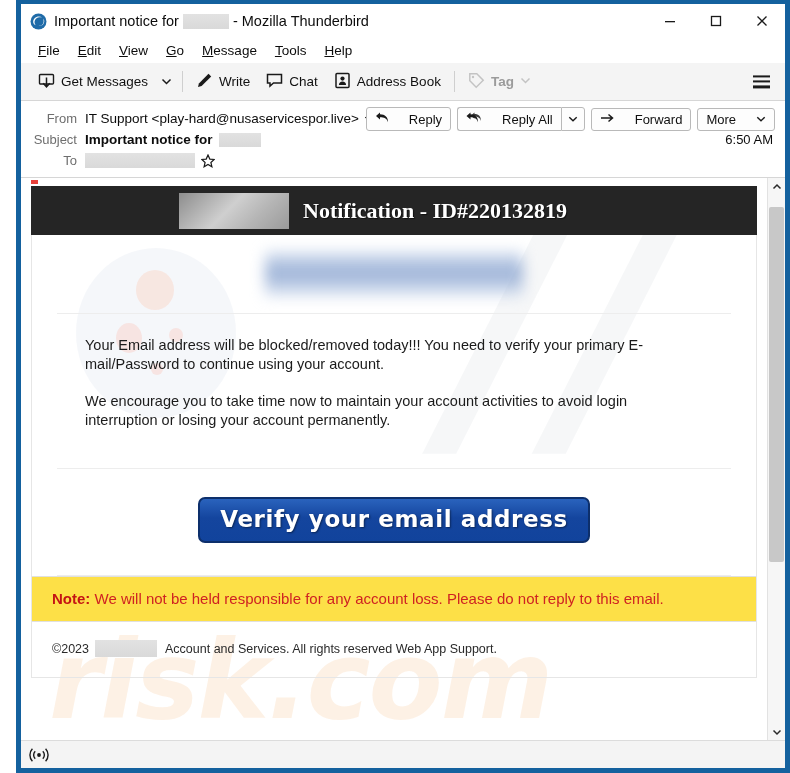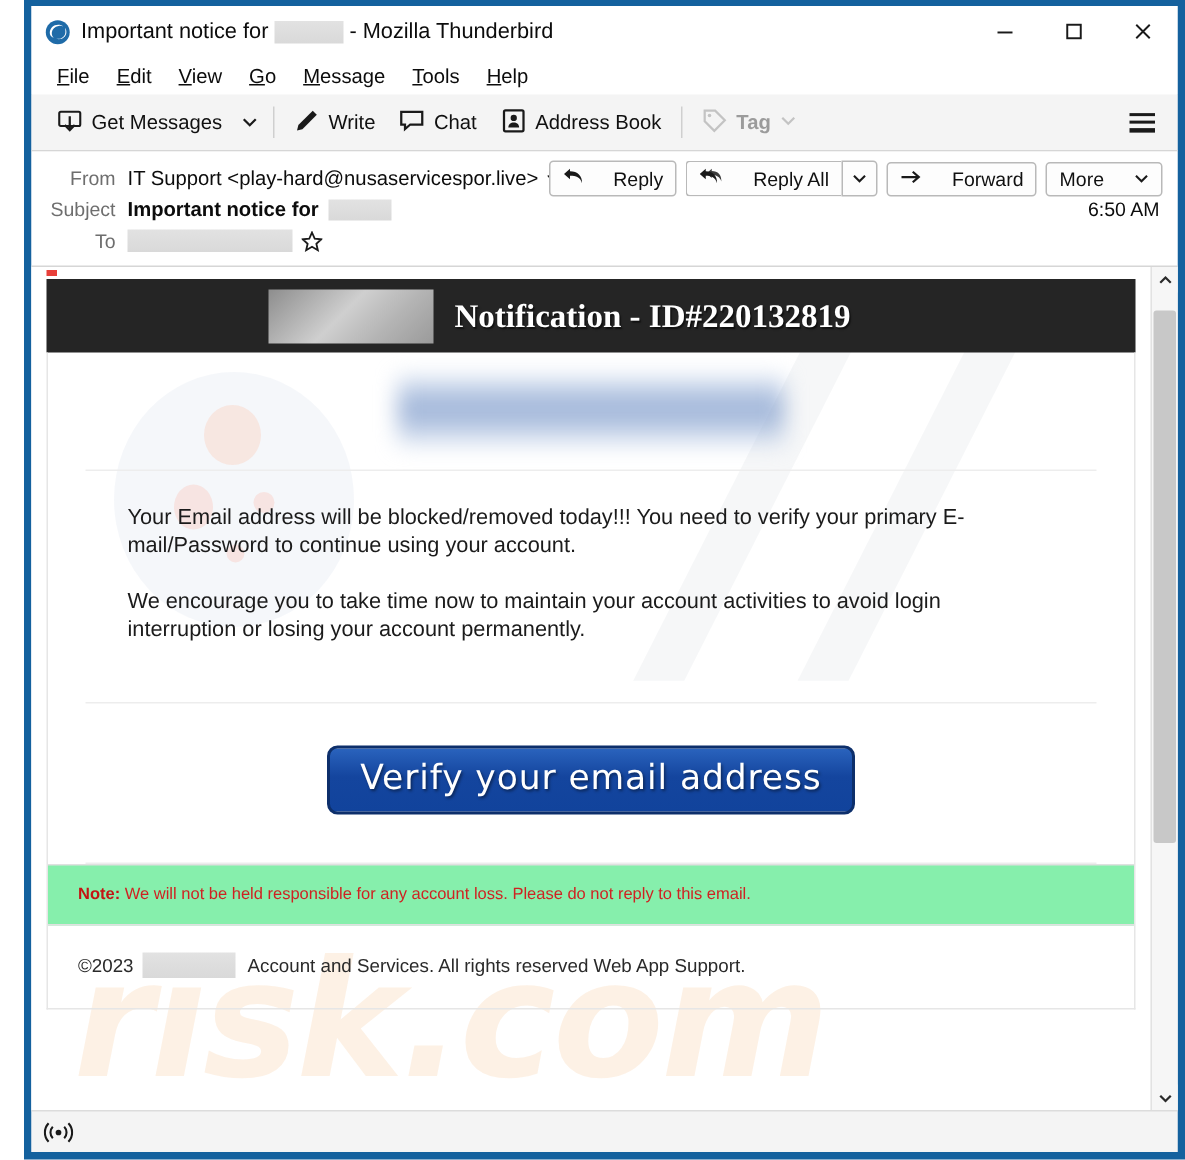--- a/index.html
+++ b/index.html
@@ -247,32 +247,32 @@
     margin: 0 25px;
     padding: 28px 0 32px 0;
     border-bottom: 1px solid #ededed;
     display: flex; justify-content: center;
   }
   .cta {
     background: linear-gradient(180deg,#2a63bd,#14459e 45%,#11439c);
     border: 2px solid #0d2f6b;
     border-radius: 7px;
     color: #ffffff;
-    font-size: 23px; font-weight: normal;
+    font-size: 23px; font-weight: bold;
     letter-spacing: 0.6px;
     padding: 7px 20px 9px 20px;
     text-shadow: 1px 1px 2px rgba(0,0,0,0.45);
     font-family: "DejaVu Sans", sans-serif;
   }
   .note {
-    background: #86efac;
+    background: #fde047;
     border-top: 1px solid #e0e0e0;
     border-bottom: 1px solid #e0e0e0;
     padding: 13px 12px 14px 20px;
-    font-size: 11px; color: #cf2222;
+    font-size: 15px; color: #cf2222;
   }
   .note b { color: #c41414; }
   .footer {
     padding: 18px 20px 20px 20px;
     font-size: 12.5px; color: #2a2a2a;
     display: flex; align-items: center;
   }
   .footer .fr {
     width: 62px; height: 17px; margin: 0 8px 0 6px;
   }

